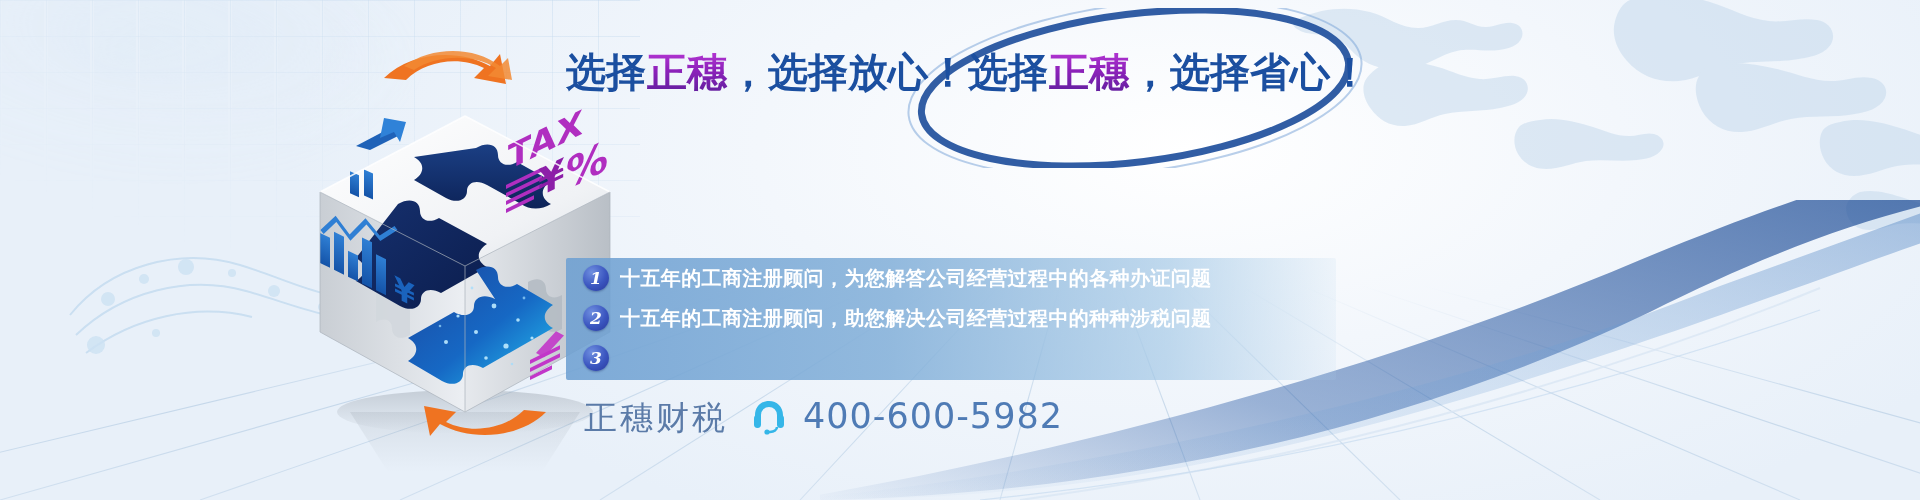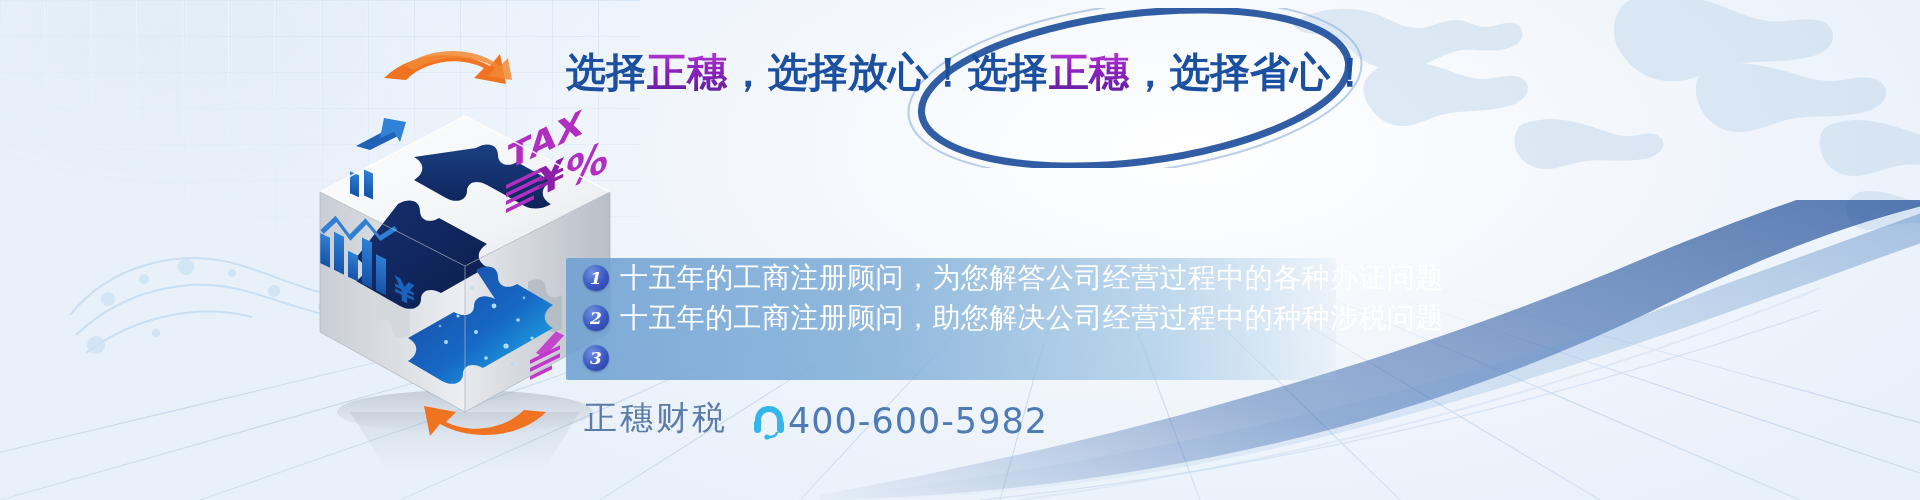--- a/index.html
+++ b/index.html
@@ -120,40 +120,40 @@
     width:26px; height:26px; border-radius:50%;
     background:radial-gradient(circle at 34% 28%, #6f8fe0 0%, #3b56c0 55%, #28379b 100%);
     color:#ffffff;
     font-family:"DejaVu Serif","Liberation Serif",serif;
     font-style:italic; font-weight:bold; font-size:17px;
     display:flex; align-items:center; justify-content:center;
     box-shadow:0 1px 2px rgba(20,35,90,.35);
   }
   .b-txt{
     font-family:"DejaVu Sans","Liberation Sans",sans-serif;
-    font-size:28px; color:#ffffff;
-    white-space:nowrap; letter-spacing:.4px;
+    font-size:20px; color:#ffffff;
+    white-space:nowrap; letter-spacing:.4px;font-weight:bold;
   }
 
   
   .contact{
     position:absolute; left:584px; top:396px;
-    display:flex; align-items:flex-end; gap:22px;
+    display:flex; align-items:flex-start; gap:22px;
   }
   .c-brand{
     font-family:"DejaVu Sans","Liberation Sans",sans-serif;
     font-size:33px; color:#5b7ba8; letter-spacing:3px;
   }
   .c-icon{ width:38px; height:38px; display:block; }
   .c-icon svg{ width:100%; height:100%; }
   .c-phone{
     font-family:"DejaVu Sans","Liberation Sans",sans-serif;
     font-size:35px; color:#4f7bb5; letter-spacing:1px;
   }
-  .c-phonewrap{ display:flex; align-items:center; gap:0; }
+  .c-phonewrap{ display:flex; align-items:center; gap:15px; }
 </style>
 </head>
 <body>
 
 <div class="banner">
 
   <div class="grid-left"></div>
 
   <div class="worldmap">
     <svg viewBox="0 0 720 330" xmlns="http://www.w3.org/2000/svg">

